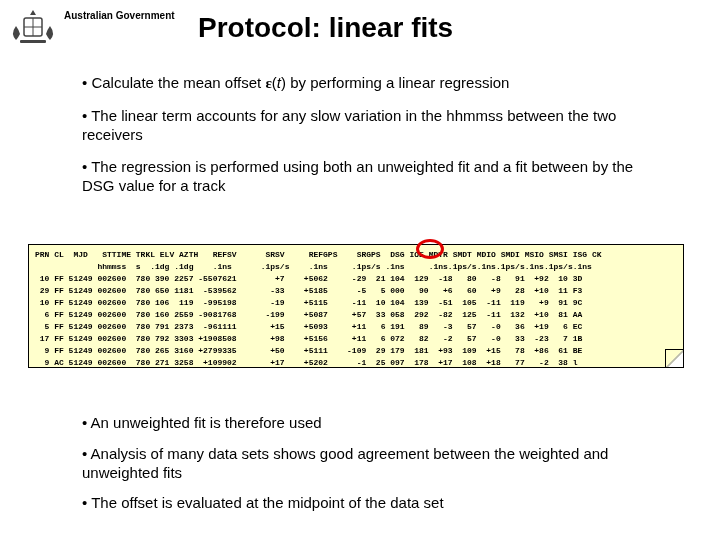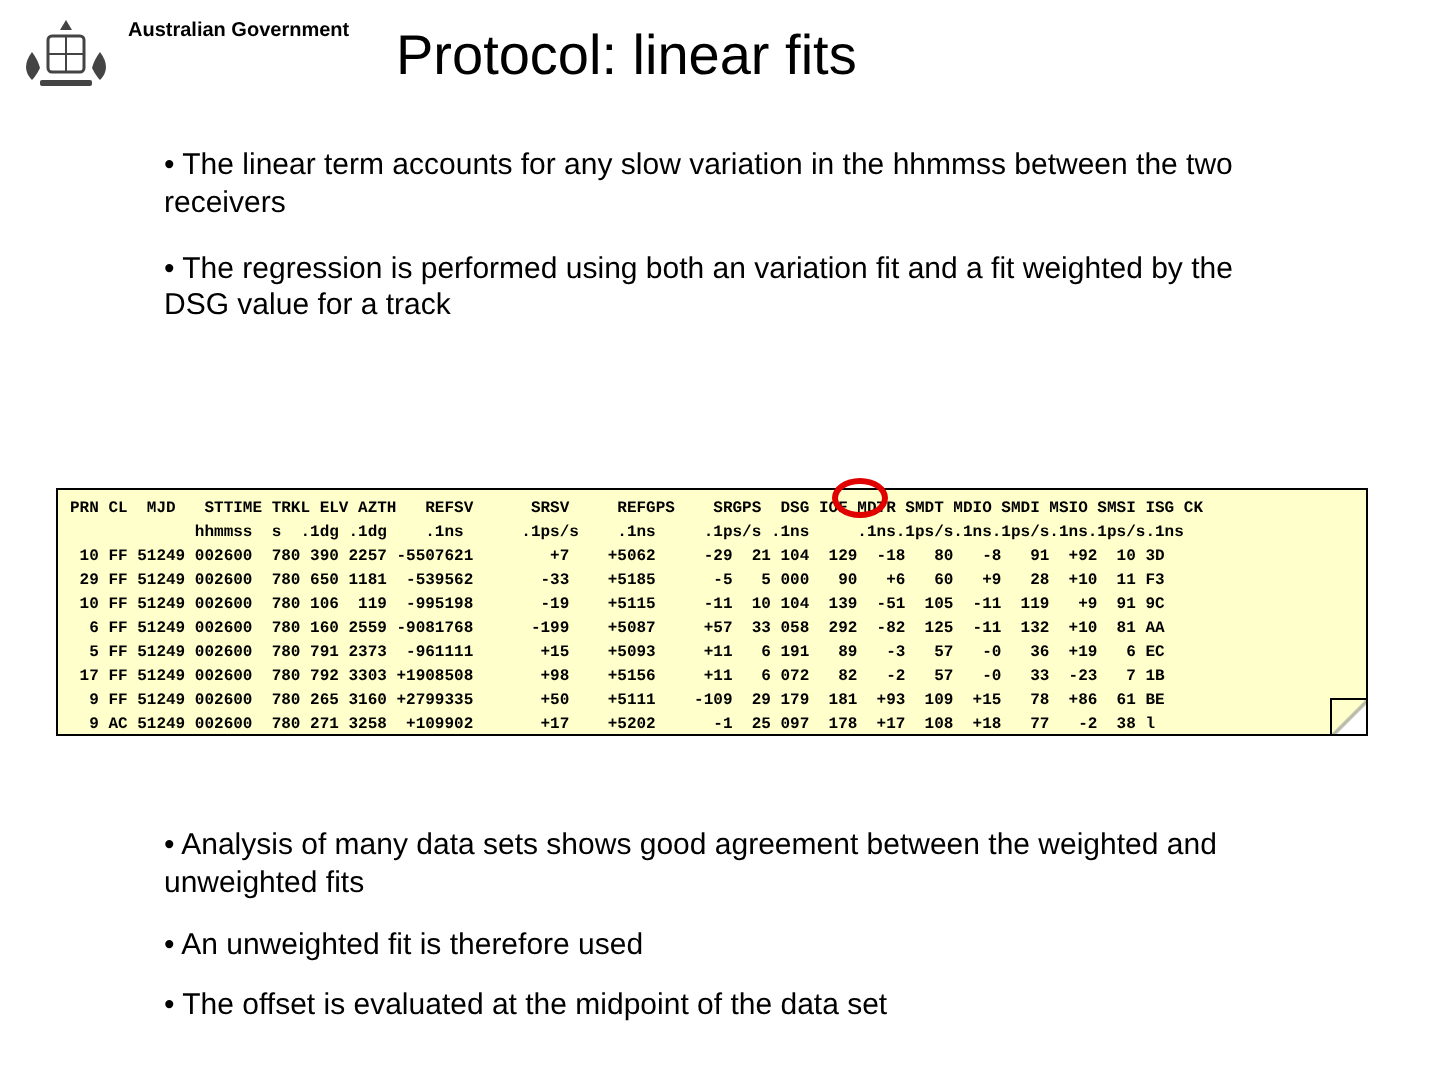--- a/index.html
+++ b/index.html
@@ -39,21 +39,21 @@
     top: 4px;
     font-size: 10px;
     line-height: 12px;
   }
   .gov-text .gov-line1 { font-weight: bold; }
   .title {
     position: absolute;
     left: 190px;
     top: 6px;
     font-size: 28px;
-    font-weight: normal;
+    font-weight: bold;
   }
   .bullets {
     position: absolute;
     left: 82px;
     top: 74px;
     width: 560px;
     font-size: 15px;
     line-height: 1.25;
   }
   .bullets p { margin: 0 0 14px 0; }
@@ -142,22 +142,25 @@
         </g>
       </svg>
     </div>
     <div class="gov-text">
       <div class="gov-line1">Australian Government</div>
     </div>
     <div class="title">Protocol: linear fits</div>
   </div>
 
   <div class="bullets">
+    <p>
+      <span>• Calculate the mean offset </span><span class="eps">ε</span><span>(</span><span class="italic">t</span><span>) by performing a linear regression</span>
+    </p>
     <p>• The linear term accounts for any slow variation in the hhmmss between the two receivers</p>
-    <p>• The regression is performed using both an variation fit and a fit weighted by the DSG value for a track</p>
+    <p>• The regression is performed using both an unweighted fit and a fit between by the DSG value for a track</p>
   </div>
 
   <div class="data-wrap">
     <div class="data-shadow"></div>
     <div class="data-box">
       <pre class="data">PRN CL  MJD   STTIME TRKL ELV AZTH   REFSV      SRSV     REFGPS    SRGPS  DSG IOE MDTR SMDT MDIO SMDI MSIO SMSI ISG CK
              hhmmss  s  .1dg .1dg    .1ns      .1ps/s    .1ns     .1ps/s .1ns     .1ns.1ps/s.1ns.1ps/s.1ns.1ps/s.1ns
  10 FF 51249 002600  780 390 2257 -5507621        +7    +5062     -29  21 104  129  -18   80   -8   91  +92  10 3D
  29 FF 51249 002600  780 650 1181  -539562       -33    +5185      -5   5 000   90   +6   60   +9   28  +10  11 F3
  10 FF 51249 002600  780 106  119  -995198       -19    +5115     -11  10 104  139  -51  105  -11  119   +9  91 9C
@@ -166,18 +169,18 @@
  17 FF 51249 002600  780 792 3303 +1908508       +98    +5156     +11   6 072   82   -2   57   -0   33  -23   7 1B
   9 FF 51249 002600  780 265 3160 +2799335       +50    +5111    -109  29 179  181  +93  109  +15   78  +86  61 BE
   9 AC 51249 002600  780 271 3258  +109902       +17    +5202      -1  25 097  178  +17  108  +18   77   -2  38 l</pre>
       <div class="dogear"></div>
     </div>
   </div>
 
   <div class="circle"></div>
 
   <div class="bullets2">
+    <p>• An unweighted fit is therefore used</p>
     <p>• Analysis of many data sets shows good agreement between the weighted and unweighted fits</p>
-    <p>• An unweighted fit is therefore used</p>
     <p>• The offset is evaluated at the midpoint of the data set</p>
   </div>
 
 </div>
 
 </body></html>

